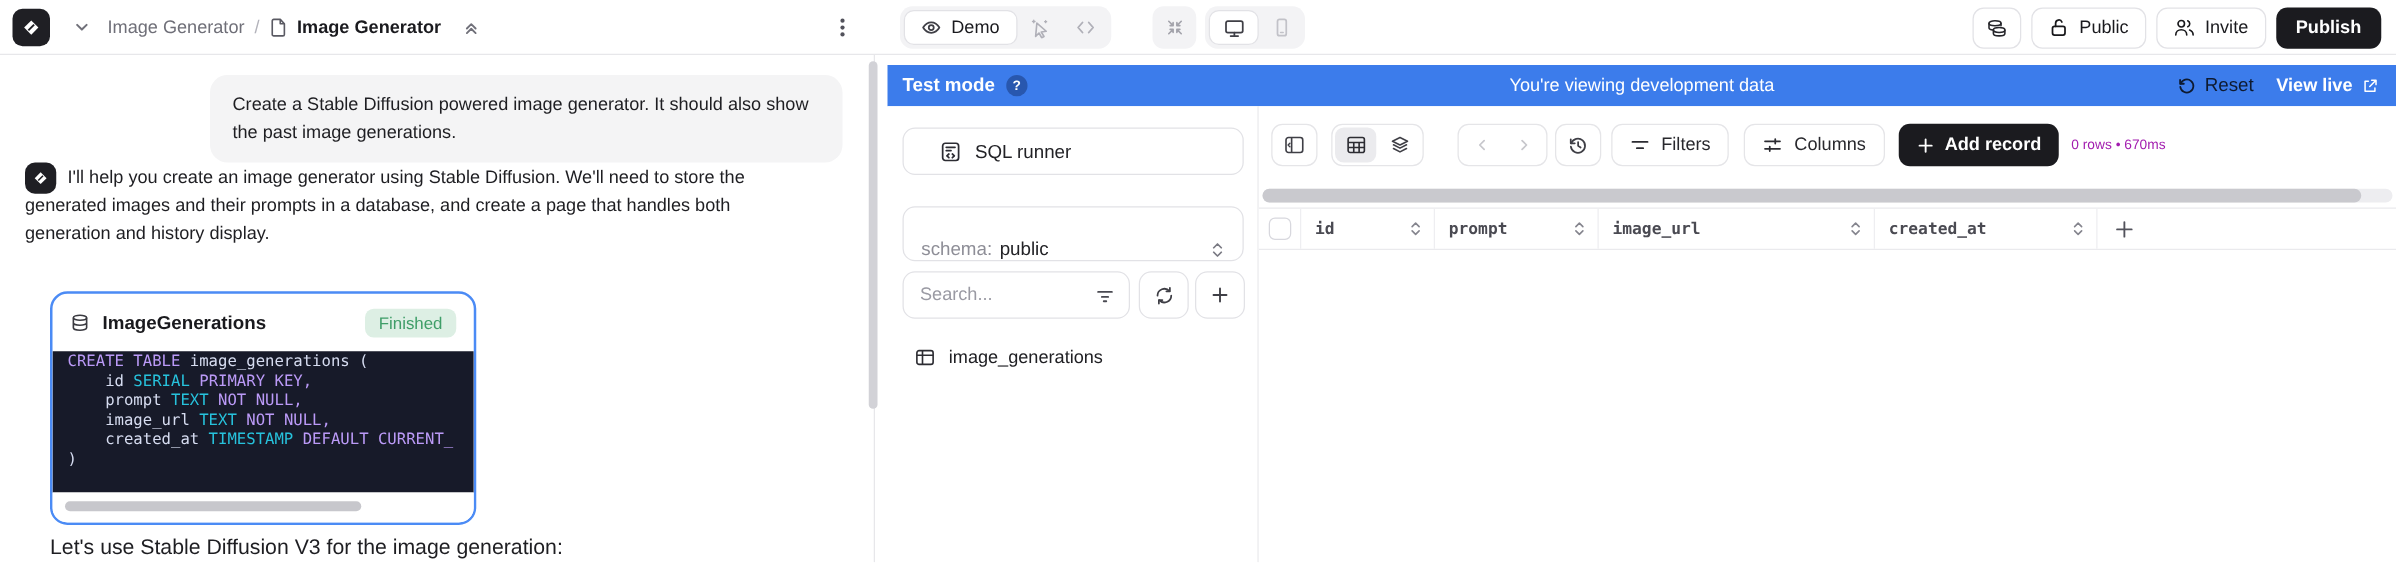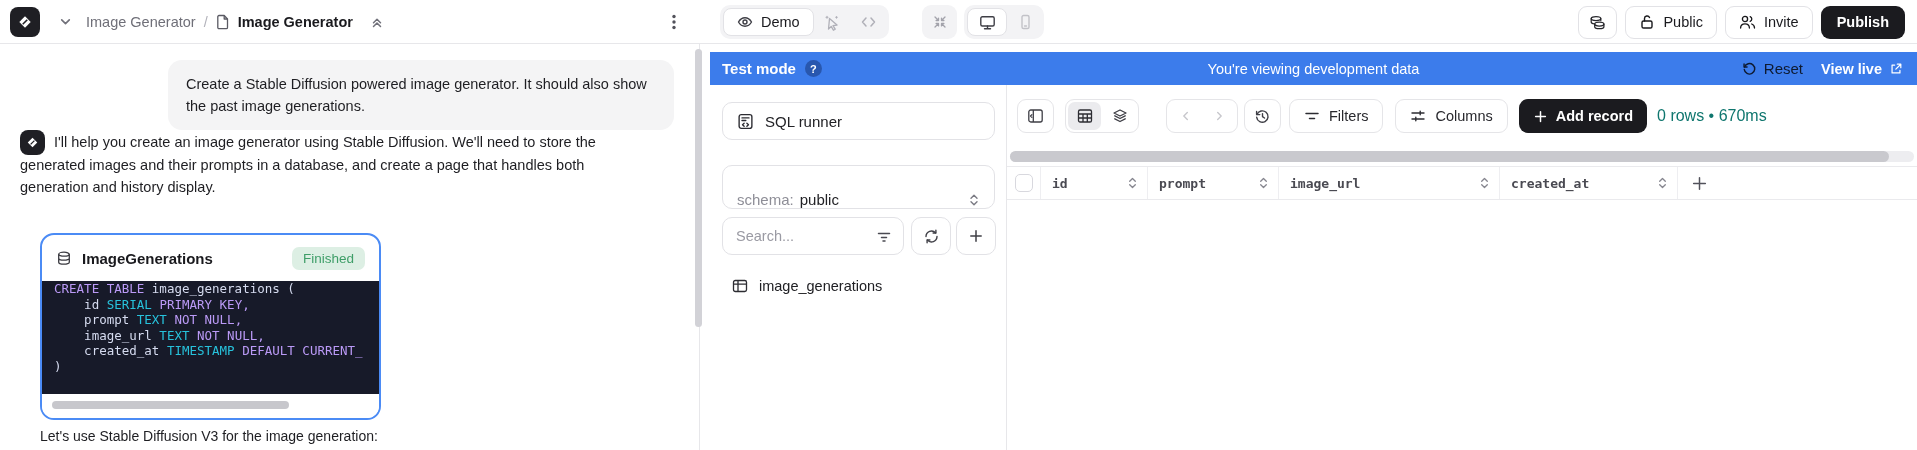--- a/index.html
+++ b/index.html
@@ -39,36 +39,36 @@
   .avatar{position:absolute;left:0;top:-1px;width:25px;height:25px;border-radius:8px;background:#1f1f24;display:flex;align-items:center;justify-content:center}
   .ai p{text-indent:34px}
   .card{position:absolute;left:40px;top:189px;width:341px;height:187px;border:2px solid var(--accent);border-radius:14px;background:#fff;overflow:hidden;cursor:pointer}
   .card-head{height:46px;display:flex;align-items:center;gap:10px;padding:0 14px}
   .card-title{font-size:15px;font-weight:700;color:#1a1a1e}
   .badge{margin-left:auto;background:var(--badge-bg);color:var(--badge-tx);font-size:13.5px;font-weight:500;padding:4px 11px;border-radius:7px}
   .code{background:var(--code-bg);padding:0 12px;font-family:"DejaVu Sans Mono",monospace;font-size:12.5px;line-height:15.5px;height:113px;white-space:pre;overflow:hidden;color:var(--pl)}
   .tk-kw{color:var(--kw)} .tk-ty{color:var(--ty)} .tk-pl{color:var(--pl)}
   .card-foot{position:relative;height:24px;background:#fff}
   .card-scroll{position:absolute;left:10px;top:7px;width:237px;height:8px;border-radius:4px;background:#c7c7cc;cursor:pointer}
-  .closing{position:absolute;left:40px;top:384px;font-size:14px;color:#1e1e22}
+  .closing{position:absolute;left:40px;top:384px;font-size:17px;color:#1e1e22}
   .chat-sb{position:absolute;left:695px;top:49px;width:7px;height:278px;border-radius:4px;background:#d2d2d7;z-index:6;cursor:pointer}
 
   
   .preview{position:absolute;left:710px;top:44px;right:0;bottom:0;background:#fff}
   .banner{position:absolute;left:0;right:0;top:8px;height:33px;background:var(--banner);display:flex;align-items:center;color:#fff}
   .banner-label{margin-left:12px;font-size:15px;font-weight:700}
   .help{width:17px;height:17px;border-radius:50%;background:rgba(15,35,90,.42);font-size:11px;font-weight:700;display:flex;align-items:center;justify-content:center;margin-left:9px;cursor:pointer}
   .banner-msg{position:absolute;left:50%;transform:translateX(-50%);font-size:14.5px;font-weight:500}
   .banner-right{margin-left:auto;display:flex;align-items:center;gap:18px;padding-right:14px}
   .reset{display:flex;gap:7px;align-items:center;color:#0e1a30;font-size:15px;font-weight:500;cursor:pointer}
   .viewlive{display:flex;gap:7px;align-items:center;font-size:14.5px;font-weight:700;cursor:pointer}
 
   
   .dbside{position:absolute;left:0;top:41px;width:297px;bottom:0;border-right:1px solid #e7e7ea;background:#fff}
-  .sqlbtn{position:absolute;left:12px;top:17px;width:273px;height:38px;border:1px solid #e2e2e6;border-radius:10px;display:flex;align-items:center;gap:11px;padding:0 14px;font-size:15px;font-weight:500;color:#222226;background:#fff;cursor:pointer}
+  .sqlbtn{position:absolute;left:12px;top:17px;width:273px;height:38px;border:1px solid #e2e2e6;border-radius:10px;display:flex;align-items:center;gap:11px;padding:0 29px;font-size:15px;font-weight:500;color:#222226;background:#fff;cursor:pointer}
   .schema{position:absolute;left:12px;top:80px;width:273px;height:44px;border:1px solid #e2e2e6;border-radius:10px;display:flex;align-items:flex-end;padding:0 14px;font-size:15px;background:#fff;cursor:pointer}
   .schema-label{color:#8e8e97;margin-right:6px}
   .schema-val{color:#222226}
   .schema-chev{margin-left:auto}
   .search{position:absolute;left:12px;top:132px;width:182px;height:38px;border:1px solid #e2e2e6;border-radius:10px;padding:0 34px 0 13px;font-size:14.5px;font-family:"Liberation Sans",sans-serif;color:#222226;outline:none;background:#fff}
   .search::placeholder{color:#9a9aa3}
   .search-filter{position:absolute;left:166px;top:143px;cursor:pointer}
   .sq-btn{position:absolute;top:132px;width:40px;height:38px;border:1px solid #e2e2e6;border-radius:10px;background:#fff;display:flex;align-items:center;justify-content:center;cursor:pointer}
   .refresh-btn{left:201px}
   .addtbl-btn{left:246px}
@@ -77,21 +77,21 @@
 
   
   .grid{position:absolute;left:297px;top:41px;right:0;bottom:0;background:#fff}
   .toolbar{position:absolute;left:10px;top:14px;right:0;height:34px;display:flex;align-items:center}
   .tbtn{width:37px;height:34px;border:1px solid #e5e5e8;border-radius:9px;background:#fff;display:flex;align-items:center;justify-content:center;cursor:pointer}
   .tseg{height:34px;border:1px solid #e5e5e8;border-radius:9px;background:#fff;display:flex;align-items:center;padding:0 2px;gap:2px}
   .tseg-cell{width:33px;height:28px;border-radius:7px;display:flex;align-items:center;justify-content:center;cursor:pointer}
   .tseg-active{background:#ebebee}
   .txtbtn{height:34px;border:1px solid #e5e5e8;border-radius:9px;background:#fff;display:flex;align-items:center;gap:9px;padding:0 14px;font-size:14.5px;font-weight:500;color:#28282d;cursor:pointer;white-space:nowrap}
   .addrec{height:34px;border:none;border-radius:9px;background:#1b1b1f;color:#fff;display:flex;align-items:center;gap:8px;padding:0 14px;font-size:14.5px;font-weight:600;cursor:pointer;white-space:nowrap}
-  .rowinfo{font-size:16px;color:#0f766e;white-space:nowrap}
+  .rowinfo{font-size:11px;color:#a21caf;white-space:nowrap}
   .pager{margin-left:auto;height:34px;border:1px solid #e2e2e6;border-radius:9px;display:flex;align-items:stretch;overflow:hidden;background:#fff}
   .pager-arrow{width:30px;display:flex;align-items:center;justify-content:center;cursor:pointer}
   .pager-gray{background:#e4e4e7;display:flex;align-items:center}
   .pager-num{font-family:"DejaVu Sans Mono",monospace;font-size:14px;color:#2a2a2f;text-align:center;cursor:pointer}
   .pn-size{width:58px}
   .pn-off{width:44px}
   .hscroll{position:absolute;left:3px;top:66px;right:3px;height:11px;border-radius:6px;background:#ededf0}
   .hthumb{position:absolute;left:0;top:0;height:11px;width:calc(100% - 25px);border-radius:6px;background:#c9c9ce;cursor:pointer}
   .ghead{position:absolute;left:0;right:0;top:81px;height:34px;border-top:1px solid #eaeaed;border-bottom:1px solid #eaeaed;display:flex;background:#fff}
   .cell-cb{width:34px;border-right:1px solid #eeeef1;display:flex;align-items:center;justify-content:center}

